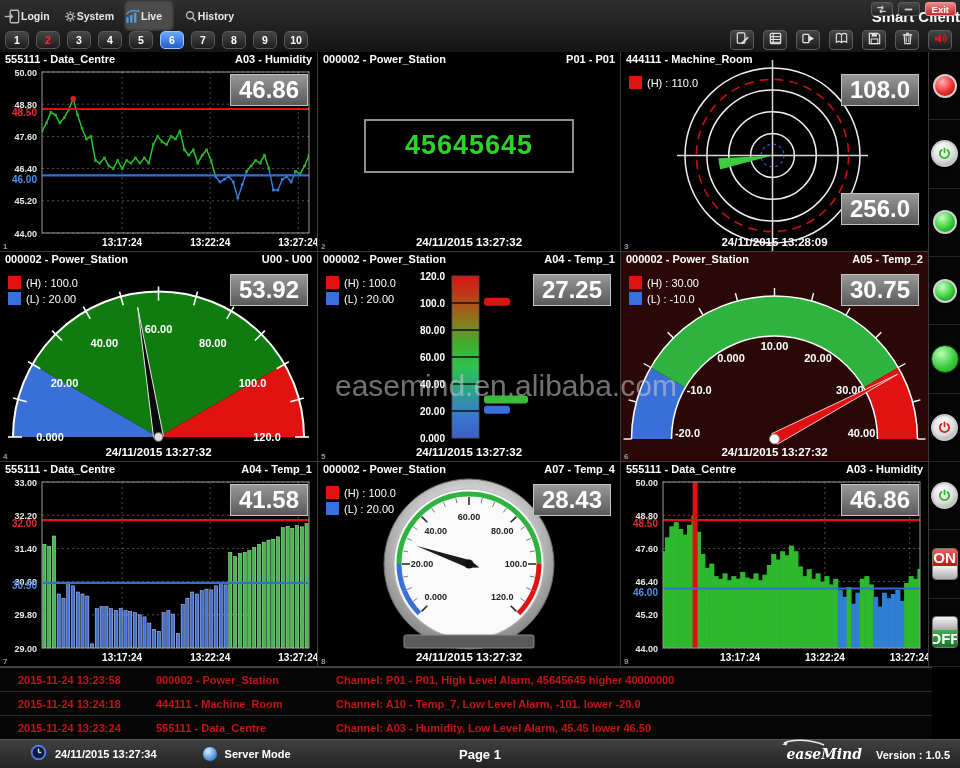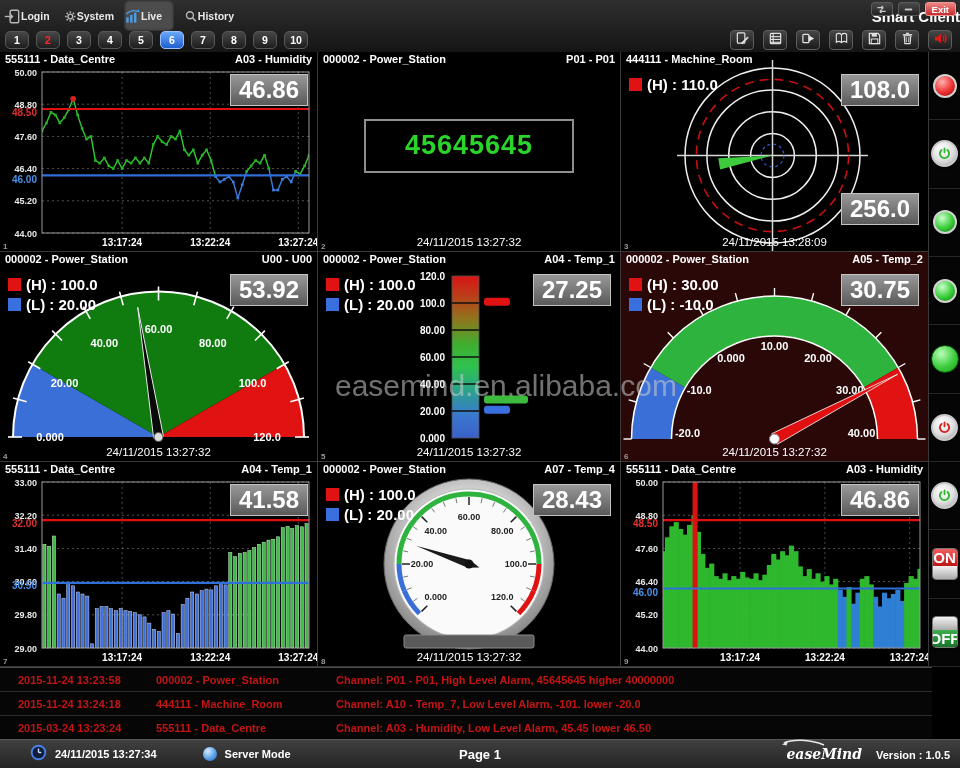--- a/index.html
+++ b/index.html
@@ -41,25 +41,25 @@
     grid-template-columns:318px 303px 308px 31px; grid-template-rows:200px 210px 205px; }
   .panel { position:relative; background:#000; border-right:1px solid #3a3a3a;
     border-bottom:1px solid #3a3a3a; overflow:hidden; }
   .panel.alarm { background:#2b0808; }
   .phead { position:absolute; top:1px; left:5px; right:5px; display:flex;
     justify-content:space-between; font-size:11px; font-weight:bold; color:#fff; z-index:6; }
   .chart { position:absolute; inset:0; z-index:2; }
   .vbox { position:absolute; top:22px; right:9px; background:linear-gradient(#989898,#5a5a5a);
     border:1px solid #c2c2c2; color:#fff; font-size:24px; font-weight:bold; padding:1px 8px; z-index:7; }
   .vbox.bottom { top:auto; bottom:26px; }
-  .legend { position:absolute; top:24px; left:8px; z-index:7; color:#fff; font-size:15px; font-weight:bold; }
+  .legend { position:absolute; top:24px; left:8px; z-index:7; color:#fff; font-size:11px; font-weight:normal; }
   .lrow { display:flex; align-items:center; gap:5px; margin-bottom:3px; }
   .sw { width:13px; height:13px; display:inline-block; }
   .ts { position:absolute; bottom:3px; left:0; right:0; text-align:center; color:#fff;
-    font-size:11.5px; font-weight:normal; z-index:6; }
+    font-size:11.5px; font-weight:bold; z-index:6; }
   .pidx { position:absolute; bottom:0; left:3px; color:#999; font-size:8px; font-weight:bold; z-index:6; }
   .numbox { position:absolute; left:50%; top:47%; transform:translate(-50%,-50%); width:210px;
     height:54px; border:2px solid #8e8e8e; display:flex; align-items:center; justify-content:center;
     font-size:27px; font-weight:bold; color:#2bd42b; letter-spacing:1px; z-index:5; }
 
   
   .sidebar { grid-column:4; grid-row:1/4; background:#050505; display:grid;
     grid-template-rows:repeat(9,1fr); }
   .scell { display:flex; align-items:center; justify-content:center; border-bottom:1px solid #262626; }
   .btn-led { width:24px; height:24px; border-radius:50%; border:2px solid #d2d2d2;
@@ -917,21 +917,21 @@
       <span class="al-time">2015-11-24 13:23:58</span>
       <span class="al-station">000002 - Power_Station</span>
       <span class="al-msg">Channel: P01 - P01, High Level Alarm, 45645645 higher 40000000</span>
     </div>
     <div class="al-row">
       <span class="al-time">2015-11-24 13:24:18</span>
       <span class="al-station">444111 - Machine_Room</span>
       <span class="al-msg">Channel: A10 - Temp_7, Low Level Alarm, -101. lower -20.0</span>
     </div>
     <div class="al-row">
-      <span class="al-time">2015-03-24 13:23:24</span>
+      <span class="al-time">2015-11-24 13:23:24</span>
       <span class="al-station">555111 - Data_Centre</span>
       <span class="al-msg">Channel: A03 - Humidity, Low Level Alarm, 45.45 lower 46.50</span>
     </div>
   </div>
 
 <div class="statusbar">
   <div class="sb-left">
     <span><svg width="17" height="17" viewBox="0 0 18 18">
           <circle cx="9" cy="9" r="7.2" fill="#0e1c3c" stroke="#4a7fe8" stroke-width="2"></circle>
           <line x1="9" y1="9" x2="9" y2="4.8" stroke="#cfe0ff" stroke-width="1.5"></line>

